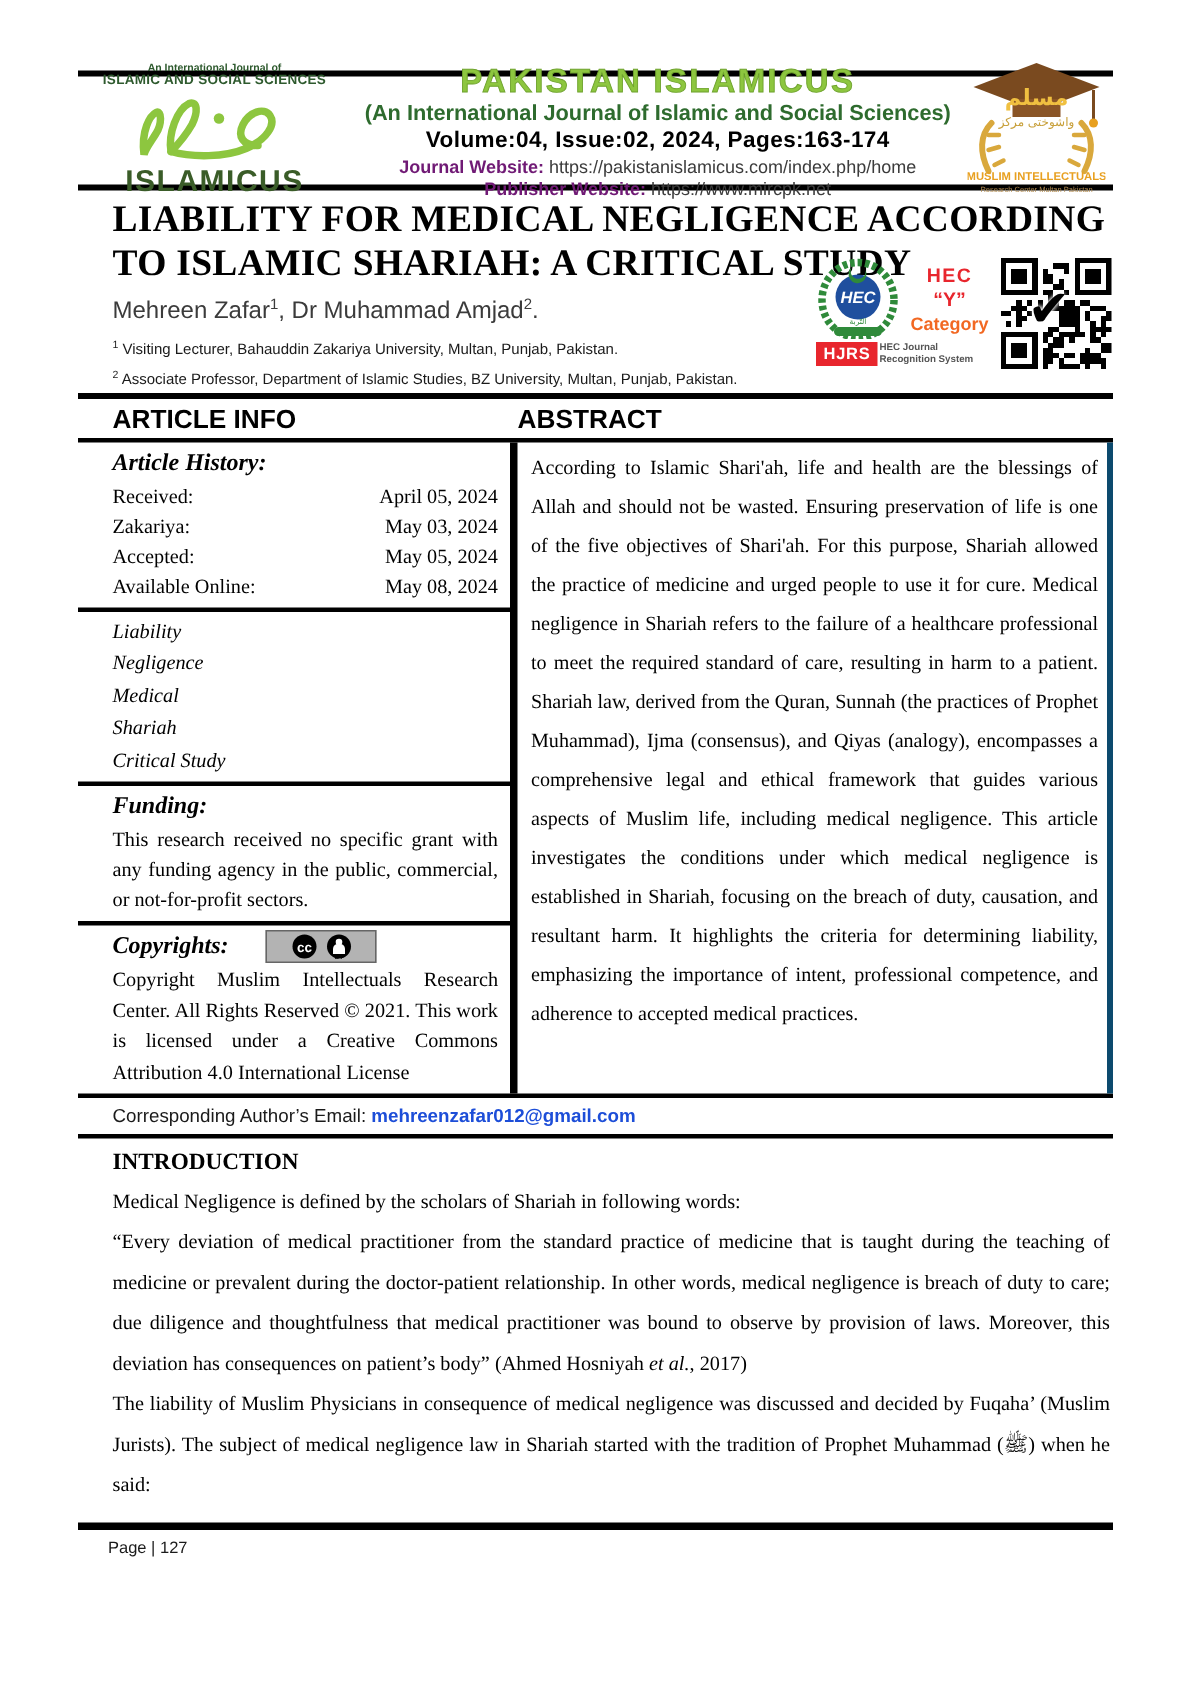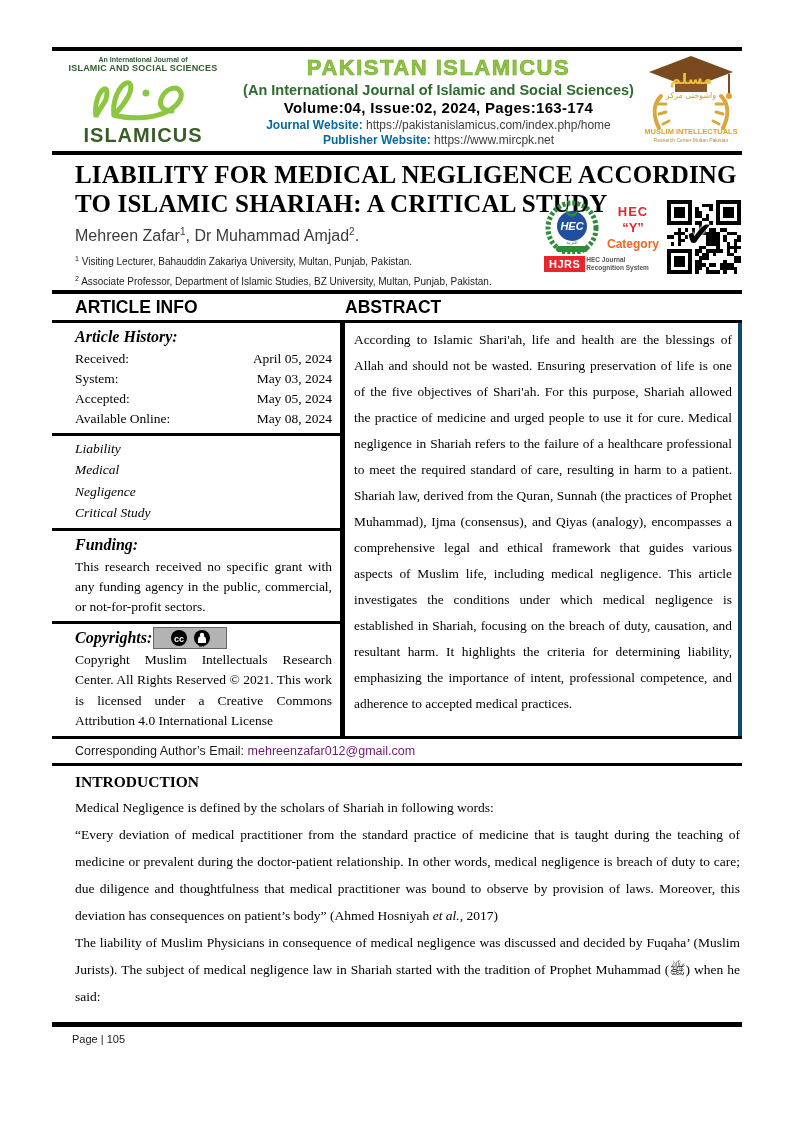--- a/index.html
+++ b/index.html
@@ -5,31 +5,31 @@
   * { margin:0; padding:0; box-sizing:border-box; }
   html,body { width:794px; background:#fff; }
   body { height:1123px; overflow:hidden; font-family:"Liberation Serif", serif; color:#000; }
   .page { width:690px; margin:0 52px; }
 
   .rule { background:#000; height:4px; }
   .rule.thin { height:3px; }
 
   
   .hdr-top-rule { margin-top:47px; }
-  .header { display:flex; align-items:center; padding:1px 2px; height:100px; }
+  .header { display:flex; align-items:center; padding:1px 2px; height:72px; }
   .logo-left { width:178px; text-align:center; line-height:1.05; }
   .logo-left .tiny { font-family:"Liberation Sans",sans-serif; font-size:7px; color:#2e5a2e; font-weight:bold; }
   .logo-left .small-caps { font-family:"Liberation Sans",sans-serif; font-size:9px; color:#2e5a2e; font-weight:bold; letter-spacing:.2px; }
   .logo-left .islamicus { font-family:"Liberation Sans",sans-serif; font-size:20px; color:#3a5c28; font-weight:bold; letter-spacing:1px; margin-top:-4px; }
   .hdr-center { flex:1; text-align:center; font-family:"Liberation Sans",sans-serif; line-height:1.25; }
   .jtitle { font-size:22px; font-weight:bold; color:#8dc63f; letter-spacing:1.5px; -webkit-text-stroke:0.6px #6fa32e; }
   .jsub { font-size:14.5px; font-weight:bold; color:#2e6b2e; }
   .jvol { font-size:15px; font-weight:bold; color:#000000; letter-spacing:.3px; }
   .jsite { font-size:12px; color:#3c3c3c; }
-  .jsite b { color:#0369a1; }
+  .jsite b { color:#701a75; }
   .jsite a { color:#3c3c3c; text-decoration:none; }
   .logo-right { width:95px; text-align:left; }
 
   
   .title-meta { position:relative; padding-left:23px; }
   .art-title { font-size:25px; font-weight:bold; line-height:29px; letter-spacing:.2px; margin-top:5px; width:672px; }
   .authors { font-family:"Liberation Sans",sans-serif; font-size:16px; color:#3b3b3b; margin-top:8px; }
   .authors sup { font-size:10px; }
   .affils { margin-top:6px; line-height:16px; }
   .affil { font-family:"Liberation Sans",sans-serif; font-size:10px; color:#1a1a1a; }
@@ -51,28 +51,28 @@
   
   .col-heads { display:flex; font-family:"Liberation Sans",sans-serif; font-weight:bold; font-size:17.5px; padding:3px 0 2px 23px; }
   .col-heads .h1 { width:270px; }
   .grid { display:grid; grid-template-columns:288px 5px 1fr; }
   .vdiv { background:#000; }
   .left-col .sect { padding:2px 8px 4px 23px; }
   .sect-head { font-weight:bold; font-style:italic; font-size:16px; line-height:24px; }
   .hist-row { display:flex; justify-content:space-between; font-size:13.5px; line-height:20px; }
   .kw { font-style:italic; font-size:13.5px; line-height:21.5px; }
   .small-body { font-size:13.5px; line-height:20px; text-align:justify; }
-  .cr-head-row { display:flex; align-items:center; gap:1px; }
+  .cr-head-row { display:flex; align-items:center; gap:25px; }
   .ccby { display:flex; align-items:center; justify-content:center; gap:5px; width:74px; height:22px; background:#b3b3b3; border:1px solid #666; }
   .abstract-cell { border-right:4px solid #0c4a6e; padding:4px 6px 4px 9px; }
   .abstract-text { font-size:13.4px; line-height:26px; text-align:justify; }
 
   
   .copresp { font-family:"Liberation Sans",sans-serif; font-size:12.5px; padding:5px 0 5px 23px; color:#1a1a1a; }
-  .copresp a { color:#701a75; text-decoration:none; }
+  .copresp a { color:#1d4ed8; text-decoration:none;font-weight:bold; }
 
   
   .intro { padding:4px 2px 0 23px; }
   .intro-head { font-weight:bold; font-size:15.5px; line-height:24px; }
   .body-p { font-size:13.5px; line-height:27px; text-align:justify; }
   .body-p .etal { font-style:italic; }
 
   
   .foot-rule { height:5px; background:#000; margin-top:12px; }
   .foot-txt { font-family:"Liberation Sans",sans-serif; font-size:11px; color:#1a1a1a; padding:6px 0 0 20px; }
@@ -321,37 +321,38 @@
 
   <div class="grid">
     <div class="left-col">
       <div class="sect">
         <div class="sect-head">Article History:</div>
         <div class="hist-row">
             <span>Received:</span>
             <span>April 05, 2024</span>
           </div>
         <div class="hist-row">
-            <span>System:</span>
+            <span>Zakariya:</span>
             <span>May 03, 2024</span>
           </div>
         <div class="hist-row">
             <span>Accepted:</span>
             <span>May 05, 2024</span>
           </div>
         <div class="hist-row">
             <span>Available Online:</span>
             <span>May 08, 2024</span>
           </div>
       </div>
       <div class="rule thin"></div>
       <div class="sect">
         <div class="kw">Liability</div>
+        <div class="kw">Negligence</div>
         <div class="kw">Medical</div>
-        <div class="kw">Negligence</div>
+        <div class="kw">Shariah</div>
         <div class="kw">Critical Study</div>
       </div>
       <div class="rule thin"></div>
       <div class="sect">
         <div class="sect-head">Funding:</div>
         <div class="small-body">This research received no specific grant with any funding agency in the public, commercial, or not-for-profit sectors.</div>
       </div>
       <div class="rule thin"></div>
       <div class="sect">
         <div class="cr-head-row">
@@ -389,15 +390,15 @@
   <div class="rule thin"></div>
 
   <div class="intro">
     <div class="intro-head">INTRODUCTION</div>
     <div class="body-p">Medical Negligence is defined by the scholars of Shariah in following words:</div>
     <div class="body-p"><span>“Every deviation of medical practitioner from the standard practice of medicine that is taught during the teaching of medicine or prevalent during the doctor-patient relationship. In other words, medical negligence is breach of duty to care; due diligence and thoughtfulness that medical practitioner was bound to observe by provision of laws. Moreover, this deviation has consequences on patient’s body” (Ahmed Hosniyah </span><span class="etal">et al.</span><span>, 2017)</span></div>
     <div class="body-p">The liability of Muslim Physicians in consequence of medical negligence was discussed and decided by Fuqaha’ (Muslim Jurists). The subject of medical negligence law in Shariah started with the tradition of Prophet Muhammad (ﷺ) when he said:</div>
   </div>
 
   <div class="foot-rule"></div>
-  <div class="foot-txt">Page | 105</div>
+  <div class="foot-txt">Page | 127</div>
 
 </div>
 
 </body></html>

